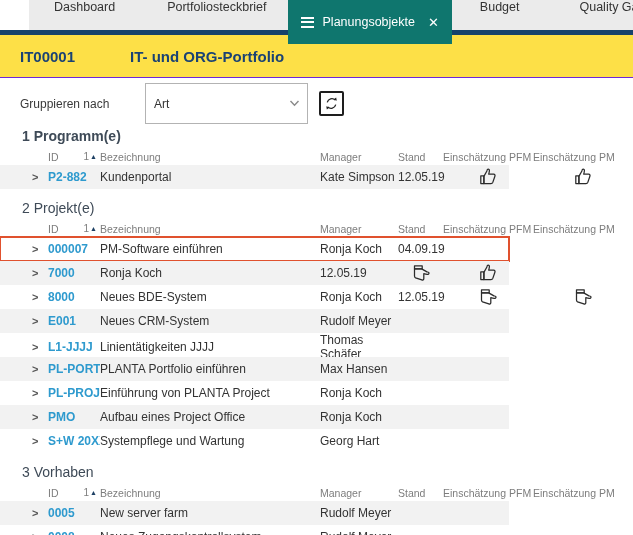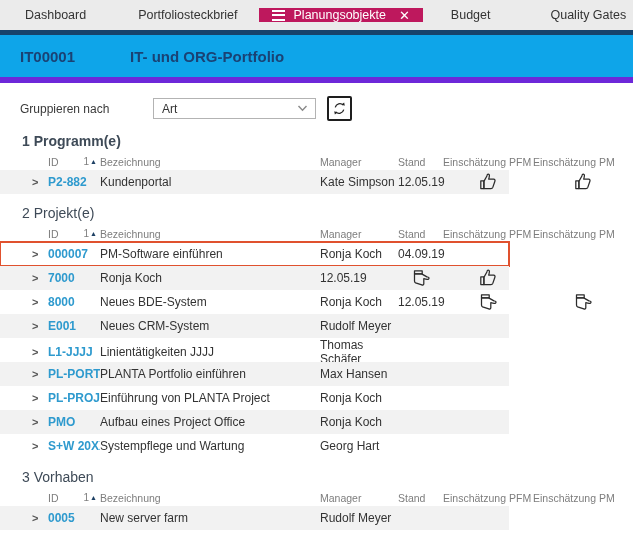--- a/index.html
+++ b/index.html
@@ -3,35 +3,35 @@
 <meta charset="utf-8">
 <style>
   html,body{margin:0;padding:0;}
   body{
     width:633px;height:535px;overflow:hidden;position:relative;
     background:#ffffff;
     font-family:"Liberation Sans","DejaVu Sans",sans-serif;
     -webkit-font-smoothing:antialiased;
   }
   
-  .tabbar{display:flex;align-items:center;height:30px;background:#ebebeb;}
+  .tabbar{display:flex;align-items:flex-start;height:30px;background:#ebebeb;margin-left:29px;}
   .tab{display:flex;align-items:center;padding:0 13px;font-size:12.5px;color:#333;cursor:default;white-space:nowrap;}
-  .tab.active{background:#be185d;color:#fff;gap:9px;padding:0 13px;}
+  .tab.active{background:#0f766e;color:#fff;gap:9px;padding:15px 13px;}
   .tabstrip{height:5px;background:#17436b;width:633px;}
   .hamburger{display:inline-flex;flex-direction:column;gap:2.5px;}
   .hamburger span{display:block;width:13px;height:2px;background:#fff;}
   .tabclose{font-size:13px;font-weight:bold;line-height:1;margin-left:4px;}
   
-  .headerpanel{height:42px;background:#0ea5e9;border-bottom:6px solid #6d28d9;display:flex;align-items:center;}
+  .headerpanel{height:42px;background:#fde047;border-bottom:1px solid #6d28d9;display:flex;align-items:center;}
   .headerpanel .hid{margin-left:20px;width:110px;font-size:15px;font-weight:bold;color:#1a4274;}
   .headerpanel .htitle{font-size:15px;font-weight:bold;color:#1a4274;}
   
   .toolbar{display:flex;align-items:center;margin:13px 0 0 20px;height:25px;}
   .toolbar .lbl{font-size:12px;color:#3a3a3a;width:125px;}
-  .dropdown{width:163px;height:21px;border:1px solid #b3b3b3;background:#fff;display:flex;align-items:center;justify-content:space-between;padding:0 7px 0 8px;box-sizing:border-box;margin-left:8px;}
+  .dropdown{width:163px;height:41px;border:1px solid #b3b3b3;background:#fff;display:flex;align-items:center;justify-content:space-between;padding:0 7px 0 8px;box-sizing:border-box;}
   .dropdown .val{font-size:12px;color:#333;}
   .refreshbtn{width:25px;height:25px;margin-left:11px;border:2px solid #1e1e1e;border-radius:2px;background:#fff;display:flex;align-items:center;justify-content:center;box-sizing:border-box;padding:0;}
   
   .section-title{margin:11px 0 2px 22px;font-size:14px;color:#3e4a57;}
   .section-title.first{margin-top:12px;font-weight:bold;}
   .thead,.trow{display:grid;grid-template-columns:16px 52px 220px 78px 45px 90px 100px;align-items:center;padding-left:32px;box-sizing:border-box;width:509px;}
   .thead{height:17px;margin-top:4px;font-size:10.5px;color:#7d7d7d;}
   .trow{height:24px;font-size:12px;color:#333;position:relative;}
   .trow.shaded{background:#f2f2f2;}
   .trow.highlighted{outline:2px solid #e0512e;outline-offset:-1px;}

